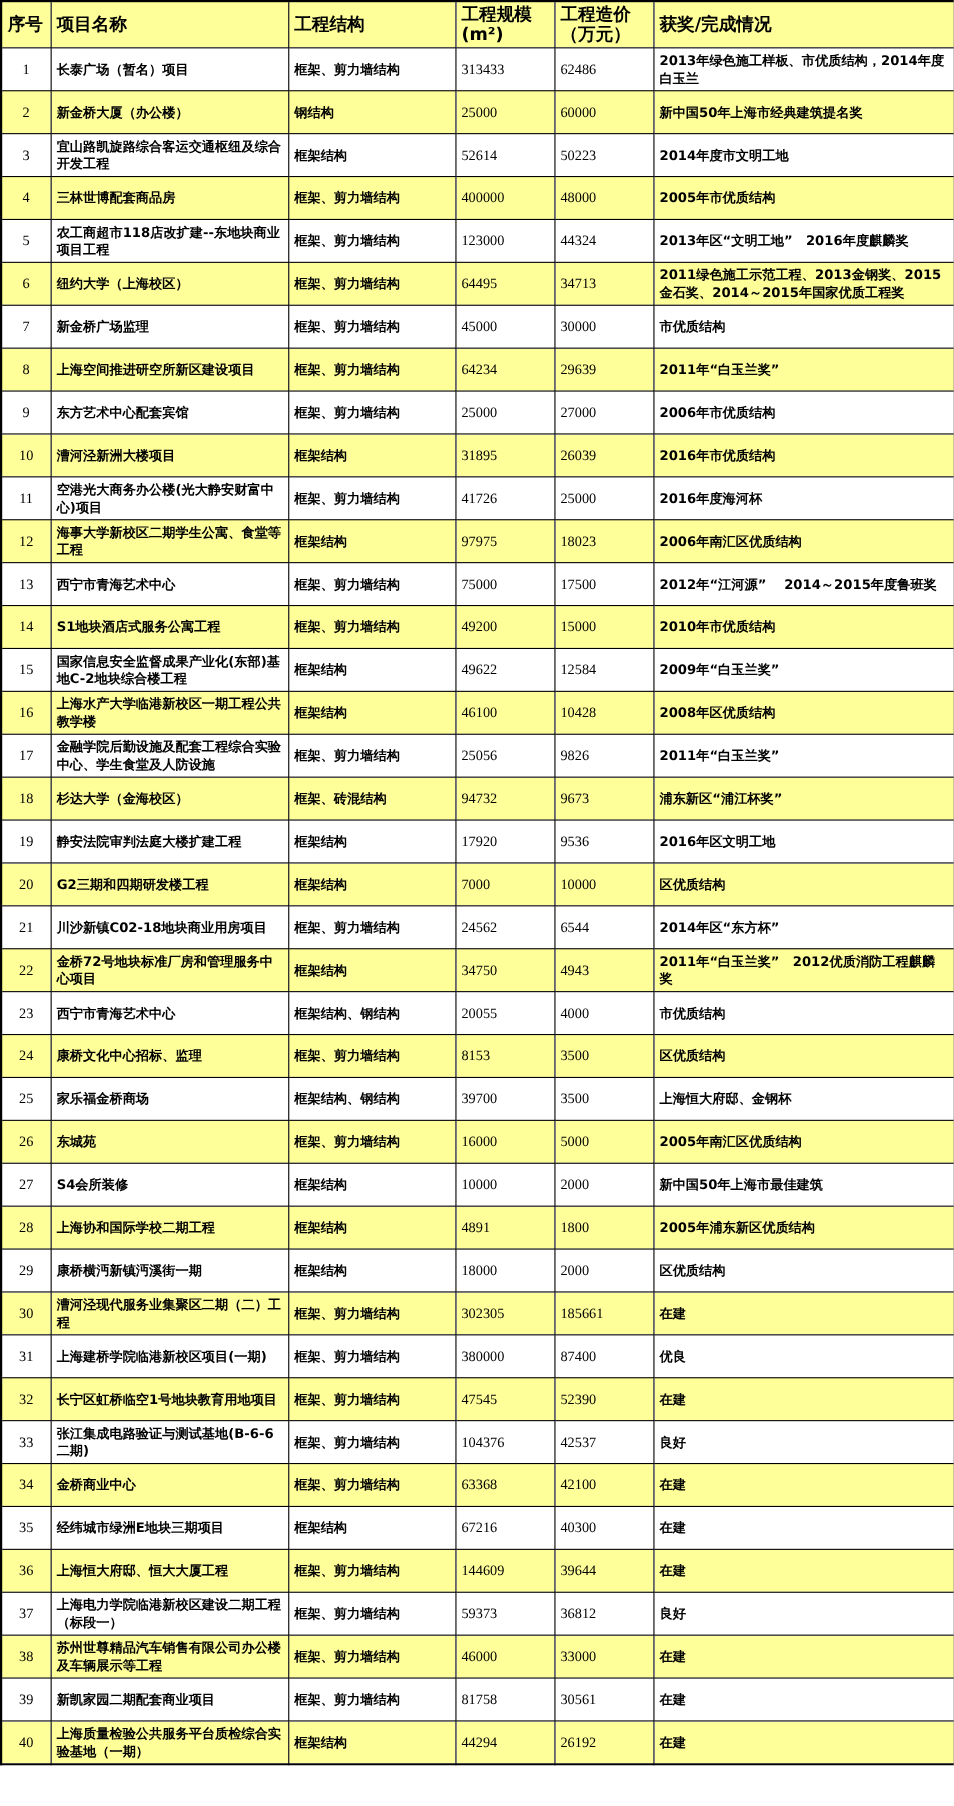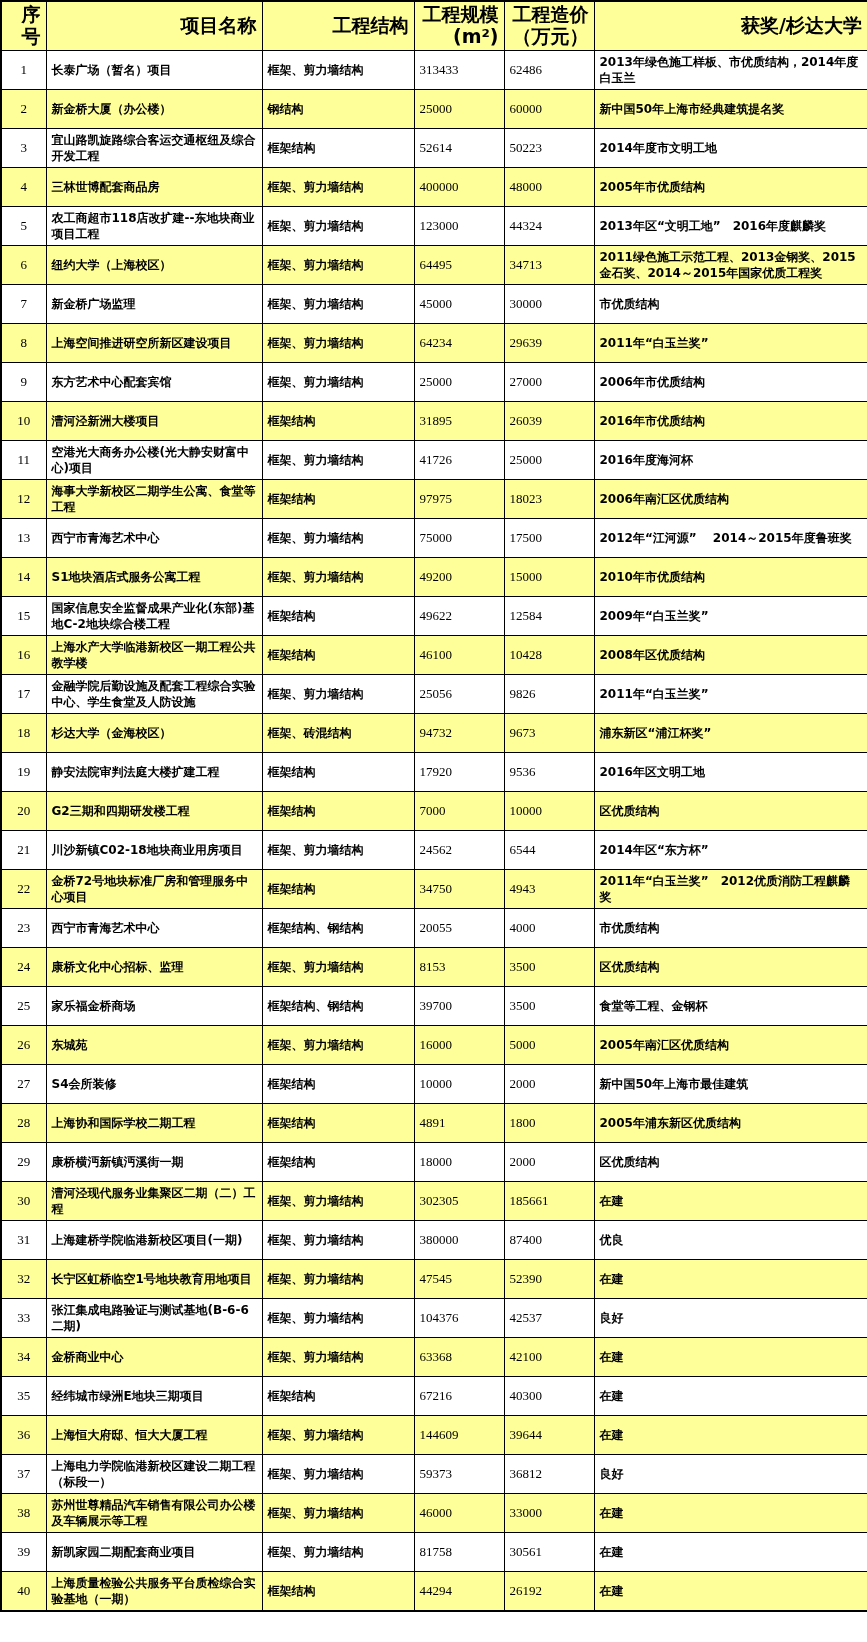--- a/index.html
+++ b/index.html
@@ -14,23 +14,23 @@
   th, td {
     border: 1px solid var(--border);
     padding: 2px 5px;
     vertical-align: middle;
     overflow: hidden;
     word-break: break-all;
   }
   thead th {
     background: var(--band);
     font-weight: bold;
-    font-size: 19px;
+    font-size: 16px;
     line-height: 1.15;
-    text-align: right;
+    text-align: left;
     white-space: pre-line;
     height: 36px;
   }
   tbody td {
     font-size: 12px;
     font-weight: bold;
     line-height: 1.35;
     height: 34px;
     background: #ffffff;
   }
@@ -63,21 +63,21 @@
   </colgroup>
   <thead>
     <tr>
       <th>序号</th>
       <th>项目名称</th>
       <th>工程结构</th>
       <th>工程规模
 (m²)</th>
       <th>工程造价
 （万元）</th>
-      <th>获奖/杉达大学</th>
+      <th>获奖/完成情况</th>
     </tr>
   </thead>
   <tbody id="rows">
       <tr>
     <td class="c-no">1</td>
     <td class="c-name">长泰广场（暂名）项目</td>
     <td class="c-struct">框架、剪力墙结构</td>
     <td class="c-scale">313433</td>
     <td class="c-cost">62486</td>
     <td class="c-award">2013年绿色施工样板、市优质结构，2014年度白玉兰</td>
@@ -265,21 +265,21 @@
     <td class="c-scale">8153</td>
     <td class="c-cost">3500</td>
     <td class="c-award">区优质结构</td>
   </tr>
       <tr>
     <td class="c-no">25</td>
     <td class="c-name">家乐福金桥商场</td>
     <td class="c-struct">框架结构、钢结构</td>
     <td class="c-scale">39700</td>
     <td class="c-cost">3500</td>
-    <td class="c-award">食堂等工程、金钢杯</td>
+    <td class="c-award">上海恒大府邸、金钢杯</td>
   </tr>
       <tr>
     <td class="c-no">26</td>
     <td class="c-name">东城苑</td>
     <td class="c-struct">框架、剪力墙结构</td>
     <td class="c-scale">16000</td>
     <td class="c-cost">5000</td>
     <td class="c-award">2005年南汇区优质结构</td>
   </tr>
       <tr>

